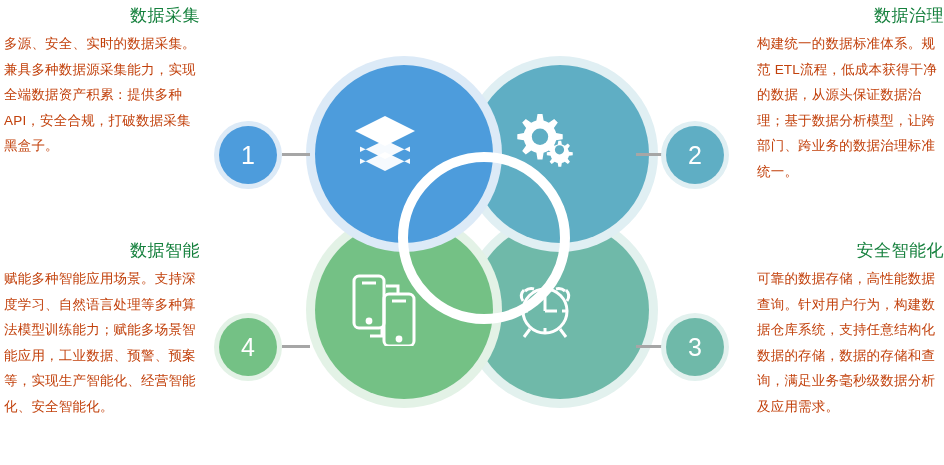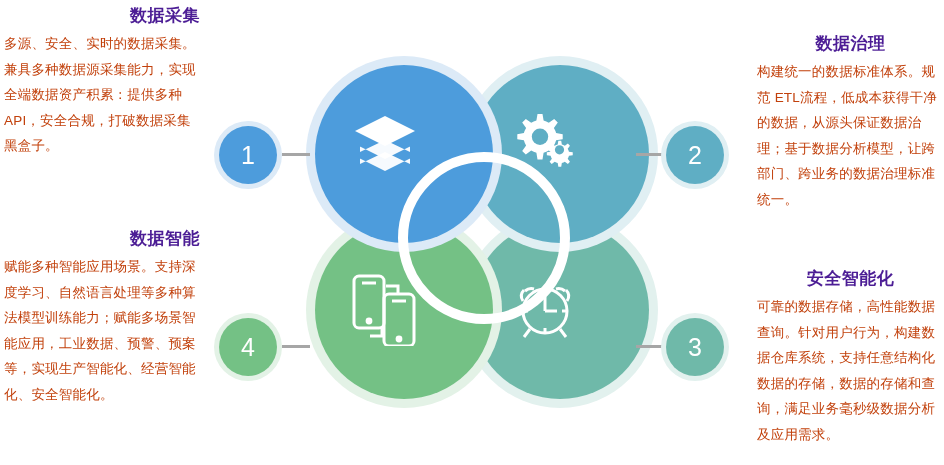--- a/index.html
+++ b/index.html
@@ -9,33 +9,33 @@
     font-family:"Liberation Sans","DejaVu Sans",sans-serif;
     color:#262626;
     overflow:hidden;
     position:relative;
   }
   #stage{position:absolute;left:0;top:0;width:944px;height:465px;}
 
   
   .textblock{position:absolute;}
   .tb-title{
-    font-size:17px;font-weight:bold;color:#4c1d95;
+    font-size:17px;font-weight:normal;color:#15803d;
     line-height:22px;letter-spacing:.5px;margin-bottom:4px;
   }
   .tb-body{
     font-size:13.5px;line-height:25.5px;color:#c2410c;
     letter-spacing:.2px;
   }
   .align-right{text-align:left;}
   .align-right .tb-title{text-align:right;}
-  .align-left .tb-title{text-align:center;margin-top:28px;}
+  .align-left .tb-title{text-align:right;}
 
   #block-collect{left:4px;top:5px;width:196px;}
-  #block-intel  {left:4px;top:228px;width:196px;}
+  #block-intel  {left:4px;top:240px;width:196px;}
   #block-govern {left:757px;top:5px;width:187px;}
   #block-store  {left:757px;top:240px;width:187px;}
 
   
   #flower{position:absolute;left:296px;top:52px;width:372px;height:372px;}
   .petal{
     position:absolute;width:196px;height:196px;border-radius:50%;
     box-sizing:border-box;
   }
   .petal .disc{

